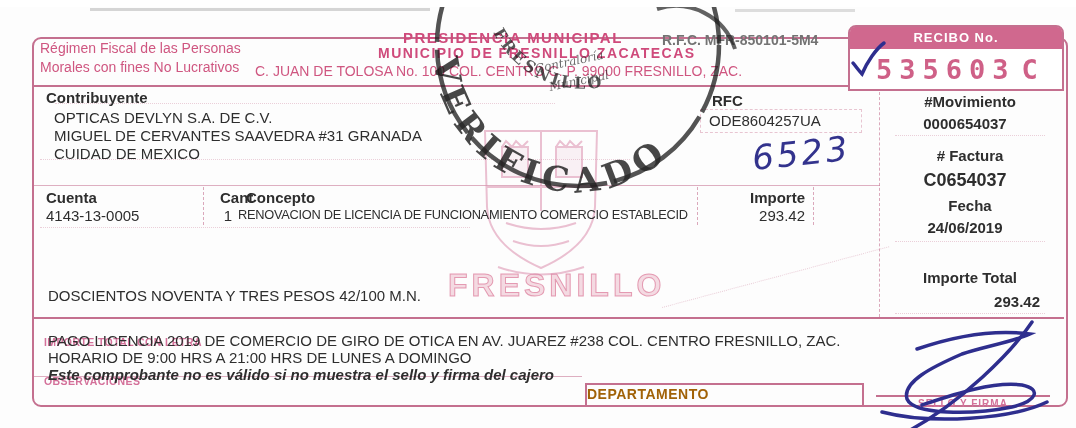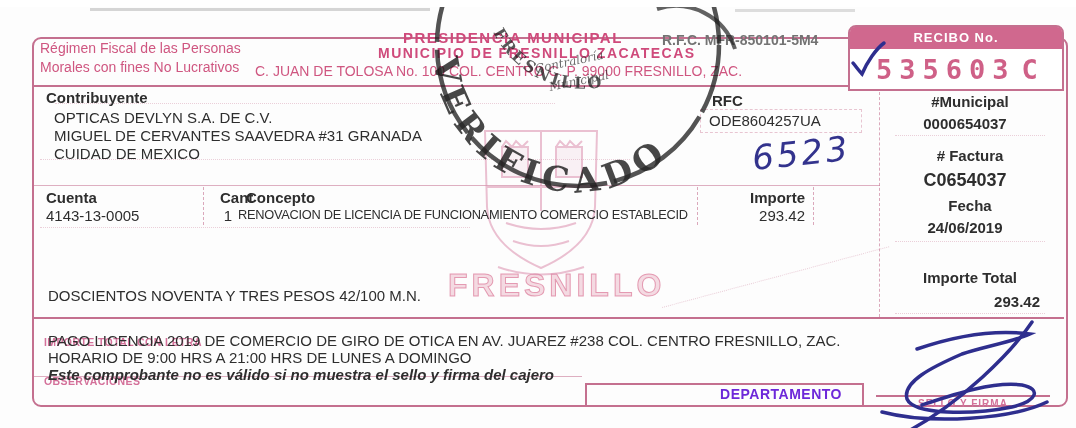--- a/index.html
+++ b/index.html
@@ -78,21 +78,21 @@
 
   <div class="abs blk bold" style="left:46px;top:82px;font-size:15px;">Contribuyente</div>
   <div class="abs blk nowrap" style="left:54px;top:102px;font-size:15px;">OPTICAS DEVLYN S.A. DE C.V.</div>
   <div class="abs blk nowrap" style="left:54px;top:120px;font-size:15px;">MIGUEL DE CERVANTES SAAVEDRA #31 GRANADA</div>
   <div class="abs blk nowrap" style="left:54px;top:138px;font-size:15px;">CUIDAD DE MEXICO</div>
 
   <div class="abs blk bold" style="left:712px;top:85px;font-size:15px;">RFC</div>
   <div class="abs value-dash blk nowrap" style="left:700px;top:102px;width:152px;height:22px;font-size:15px;line-height:22px;padding-left:8px;">ODE8604257UA</div>
   <div class="abs hand" style="left:752px;top:126px;font-size:34px;transform:rotate(-6deg);letter-spacing:3px;">6523</div>
 
-  <div class="abs blk bold" style="left:880px;top:86px;width:180px;text-align:center;font-size:15px;">#Municipal</div>
+  <div class="abs blk bold" style="left:880px;top:86px;width:180px;text-align:center;font-size:15px;">#Movimiento</div>
   <div class="abs blk bold" style="left:880px;top:108px;width:170px;text-align:center;font-size:15px;">0000654037</div>
   <div class="abs faintline" style="left:895px;top:128px;width:150px;"></div>
   <div class="abs blk bold" style="left:880px;top:140px;width:180px;text-align:center;font-size:15px;"># Factura</div>
   <div class="abs blk bold" style="left:880px;top:163px;width:170px;text-align:center;font-size:18px;">C0654037</div>
   <div class="abs blk bold" style="left:880px;top:190px;width:180px;text-align:center;font-size:15px;">Fecha</div>
   <div class="abs blk bold" style="left:880px;top:212px;width:170px;text-align:center;font-size:15px;">24/06/2019</div>
   <div class="abs faintline" style="left:895px;top:234px;width:150px;"></div>
   <div class="abs blk bold" style="left:880px;top:262px;width:180px;text-align:center;font-size:15px;">Importe Total</div>
   <div class="abs blk bold" style="left:880px;top:286px;width:160px;text-align:right;font-size:15px;">293.42</div>
   <div class="abs faintline" style="left:895px;top:306px;width:150px;"></div>
@@ -145,21 +145,21 @@
   </svg>
 
   <div class="abs pinkb" style="left:44px;top:329px;font-size:10.5px;letter-spacing:.4px;z-index:1;color:#d4719a;">IMPORTE TOTAL CON LETRA</div>
   <div class="abs pinkb" style="left:44px;top:368px;font-size:10.5px;letter-spacing:.4px;z-index:1;color:#d4719a;">OBSERVACIONES</div>
   <div class="abs blk nowrap ontop" style="left:48px;top:325px;font-size:15px;">PAGO LICENCIA 2019 DE COMERCIO DE GIRO DE OTICA EN AV. JUAREZ #238 COL. CENTRO FRESNILLO, ZAC.</div>
   <div class="abs blk nowrap ontop" style="left:48px;top:342px;font-size:15px;">HORARIO DE 9:00 HRS A 21:00 HRS DE LUNES A DOMINGO</div>
   <div class="abs blk bold nowrap ontop" style="left:48px;top:359px;font-size:15px;font-style:italic;">Este comprobante no es válido si no muestra el sello y firma del cajero</div>
   <div class="abs hline-thin" style="left:34px;top:369px;width:548px;z-index:2;"></div>
 
   <div class="abs" style="left:585px;top:376px;width:275px;height:20px;border:2px solid #c4708f;z-index:2;">
-    <div style="text-align:right;padding-right:20px;line-height:19px;font-size:14px;font-weight:bold;color:#6d28d9;letter-spacing:.5px;">DEPARTAMENTO</div>
+    <div style="text-align:left;padding-right:20px;line-height:19px;font-size:14px;font-weight:bold;color:#a16207;letter-spacing:.5px;">DEPARTAMENTO</div>
   </div>
   <div class="abs hline" style="left:876px;top:388px;width:174px;z-index:2;"></div>
   <div class="abs pinkb" style="left:918px;top:391px;font-size:10px;letter-spacing:1px;z-index:2;color:#d4719a;">SELLO Y FIRMA</div>
 
   <svg class="abs sig" style="left:862px;top:300px;" width="205" height="128" viewBox="0 0 205 128">
     <g stroke="#2e2e8e" stroke-width="3.5" fill="none" stroke-linecap="round">
       <path d="M 55,42 C 90,30 130,22 168,27 C 150,35 120,40 100,47 C 70,60 40,75 45,92 C 52,108 110,108 150,100 C 175,94 180,82 160,78 C 130,74 90,88 60,98"></path>
       <path d="M 20,105 C 70,118 150,112 185,95"></path>
       <path d="M 170,15 C 150,45 100,95 45,125"></path>
     </g>

